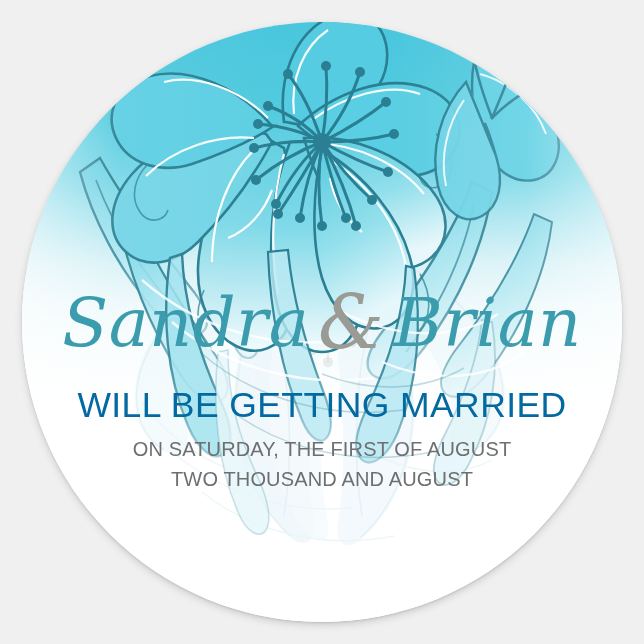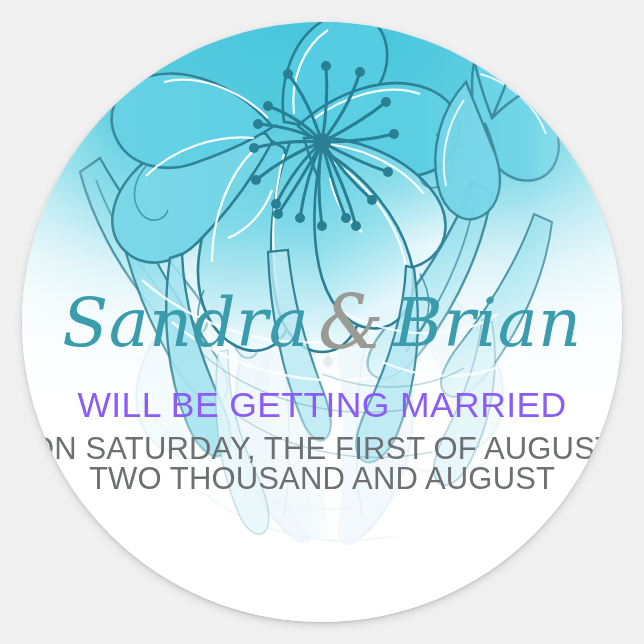--- a/index.html
+++ b/index.html
@@ -107,37 +107,37 @@
     vertical-align: -2px;
   }
 
   #headline {
     position: absolute;
     left: 0;
     right: 0;
     top: 366px;
     text-align: center;
     white-space: nowrap;
-    color: #8b5cf6;
+    color: #0369a1;
     font-family: "Liberation Sans", sans-serif;
     font-size: 35.5px;
     line-height: 1;
     letter-spacing: 0.4px;
     font-weight: 400;
   }
 
   #details {
     position: absolute;
     left: 0;
     right: 0;
     top: 412px;
     text-align: center;
     color: #6d6f71;
     font-family: "Liberation Sans", sans-serif;
-    font-size: 31px;
+    font-size: 20px;
     line-height: 30px;
     letter-spacing: 0.15px;
     font-weight: 400;
   }
   #details .dl { white-space: nowrap; display: block; }
 </style>
 </head>
 <body>
 
 <div id="sticker-canvas">

